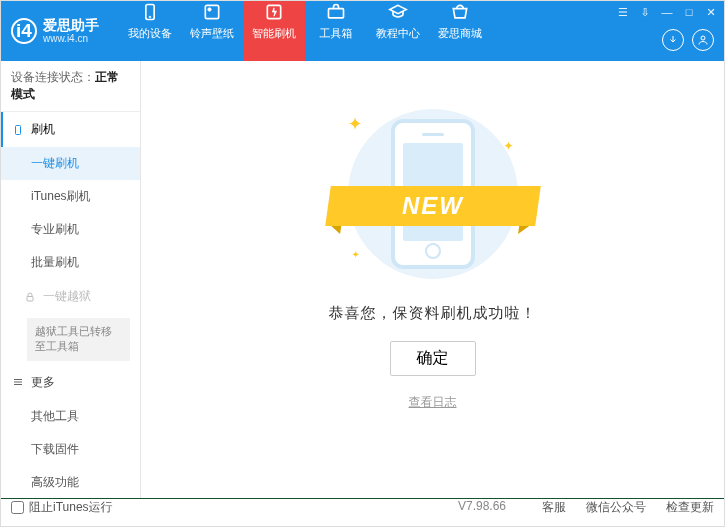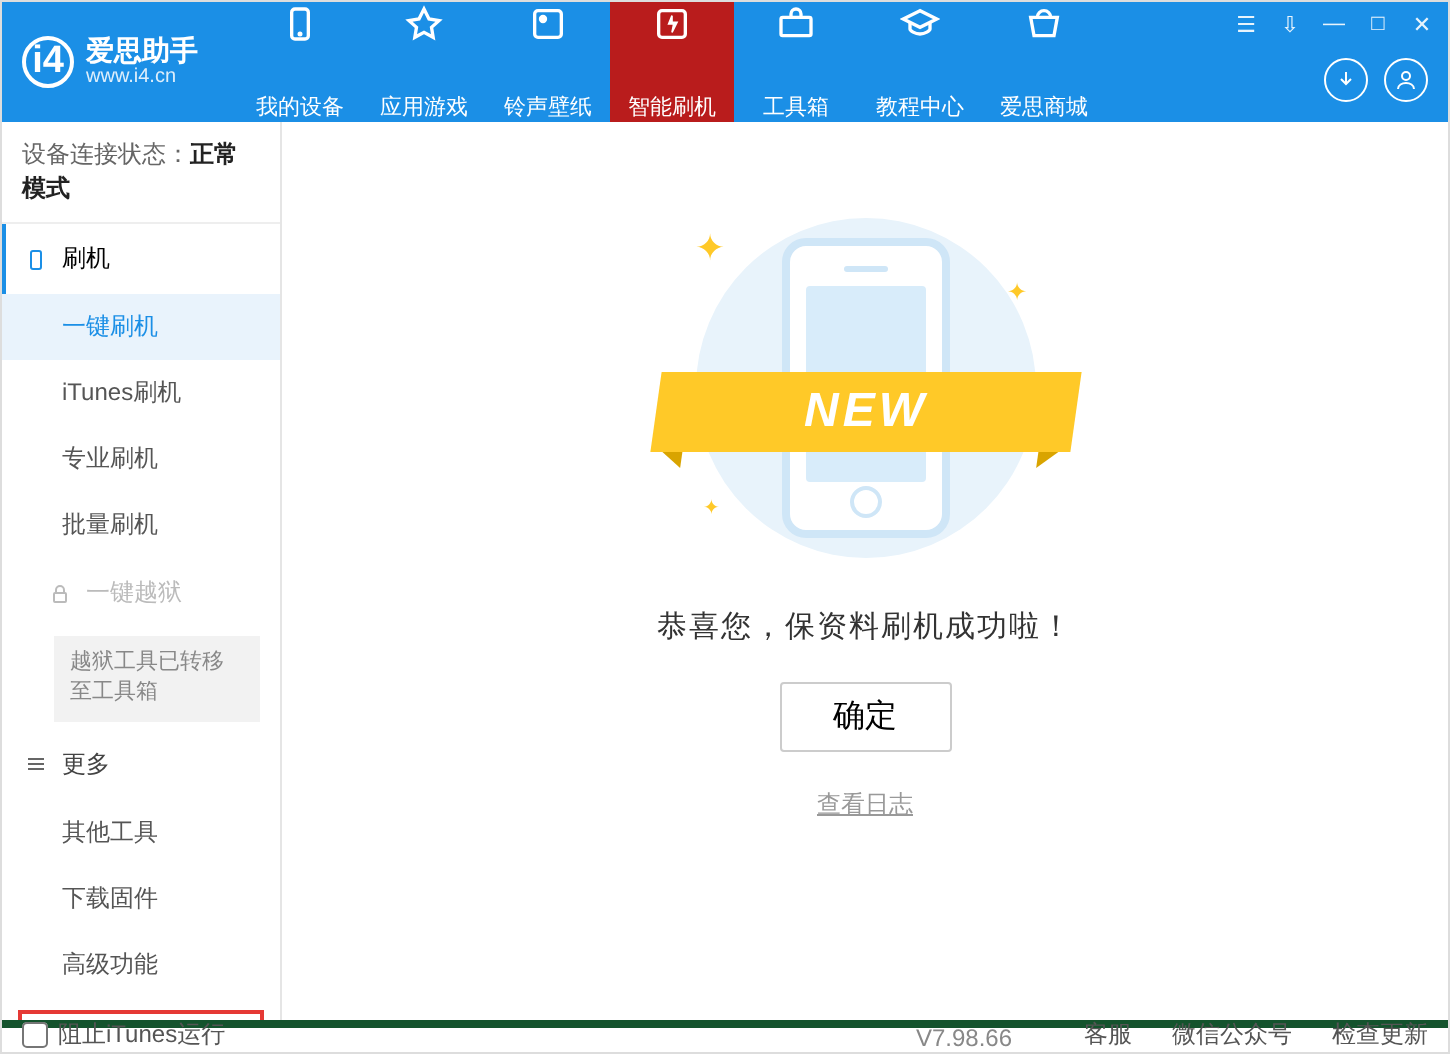--- a/index.html
+++ b/index.html
@@ -8,22 +8,22 @@
 
 
 .header { background: #1b8fe6; color: #fff; display: flex; align-items: center; height: 60px; padding: 0 10px; position: relative; }
 .logo-area { display: flex; align-items: center; gap: 6px; margin-right: 20px; }
 .logo-icon { width: 26px; height: 26px; border: 2px solid #fff; border-radius: 50%; display: flex; align-items: center; justify-content: center; font-size: 19px; font-weight: bold; }
 .logo-text { display: flex; flex-direction: column; line-height: 1.1; }
 .logo-title { font-size: 14px; font-weight: bold; }
 .logo-sub { font-size: 10px; opacity: .85; }
 
 .nav { display: flex; height: 60px; }
-.nav-item { width: 62px; display: flex; flex-direction: column; align-items: center; justify-content: space-between; gap: 3px; cursor: pointer; font-size: 11px; }
-.nav-item.active { background: #b91c1c; }
+.nav-item { width: 62px; display: flex; flex-direction: column; align-items: center; justify-content: flex-start; gap: 3px; cursor: pointer; font-size: 11px; }
+.nav-item.active { background: #ef4444; }
 .nav-icon { width: 22px; height: 22px; display: flex; align-items: center; justify-content: center; }
 .nav-icon svg { width: 20px; height: 20px; fill: #fff; stroke: #fff; }
 
 .win-controls { position: absolute; right: 6px; top: 4px; display: flex; gap: 8px; font-size: 11px; align-items: center; }
 .win-btn { width: 14px; height: 14px; display: flex; align-items: center; justify-content: center; cursor: pointer; opacity: .9; }
 .header-circles { position: absolute; right: 10px; bottom: 10px; display: flex; gap: 8px; }
 .circle-btn { width: 22px; height: 22px; border: 1.5px solid #fff; border-radius: 50%; display: flex; align-items: center; justify-content: center; cursor: pointer; }
 
 
 .body { flex: 1; display: flex; overflow: hidden; }
@@ -57,21 +57,21 @@
 .stars { position: absolute; z-index: 4; color: #ffc928; }
 .star1 { top: 12px; left: 30px; font-size: 18px; }
 .star2 { top: 38px; right: 34px; font-size: 12px; }
 .star3 { bottom: 26px; left: 34px; font-size: 10px; }
 
 .success-text { font-size: 15px; color: #333; letter-spacing: 1px; }
 .ok-btn { border: 1px solid #ccc; background: #fff; padding: 6px 26px; font-size: 16px; cursor: pointer; border-radius: 2px; }
 .view-log { font-size: 12px; color: #999; text-decoration: underline; cursor: pointer; }
 
 
-.footer { height: 16px; border-top: 4px solid #14532d; display: flex; align-items: flex-end; padding: 0 10px; font-size: 12px; color: #555; gap: 6px; }
+.footer { height: 28px; border-top: 1px solid #14532d; display: flex; align-items: flex-start; padding: 0 10px; font-size: 12px; color: #555; gap: 6px; }
 .footer .left { display: flex; align-items: center; gap: 5px; }
 .footer .spacer { flex: 1; }
 .footer .ver { color: #888; margin-right: 16px; }
 .footer .link { margin-left: 14px; cursor: pointer; }
 </style>
 </head>
 <body>
 
 <div class="app">
 
@@ -85,28 +85,20 @@
     </div>
     <div class="nav">
       <div class="nav-item">
         <span class="nav-icon">
             <svg viewBox="0 0 24 24">
               <rect x="7" y="3" width="10" height="18" rx="2" fill="none" stroke-width="2"></rect>
               <circle cx="12" cy="18" r="1"></circle>
             </svg>
           </span>
         <span>我的设备</span>
-      </div>
-      <div class="nav-item">
-        <span class="nav-icon">
-            <svg viewBox="0 0 24 24">
-              <path d="M12 3l3 6 6 1-4.5 4 1 6-5.5-3-5.5 3 1-6L3 10l6-1z" fill="none" stroke-width="2"></path>
-            </svg>
-          </span>
-        <span>应用游戏</span>
       </div>
       <div class="nav-item">
         <span class="nav-icon">
             <svg viewBox="0 0 24 24">
               <rect x="4" y="4" width="16" height="16" rx="2" fill="none" stroke-width="2"></rect>
               <circle cx="9" cy="9" r="2" fill="#fff"></circle>
             </svg>
           </span>
         <span>铃声壁纸</span>
       </div>

